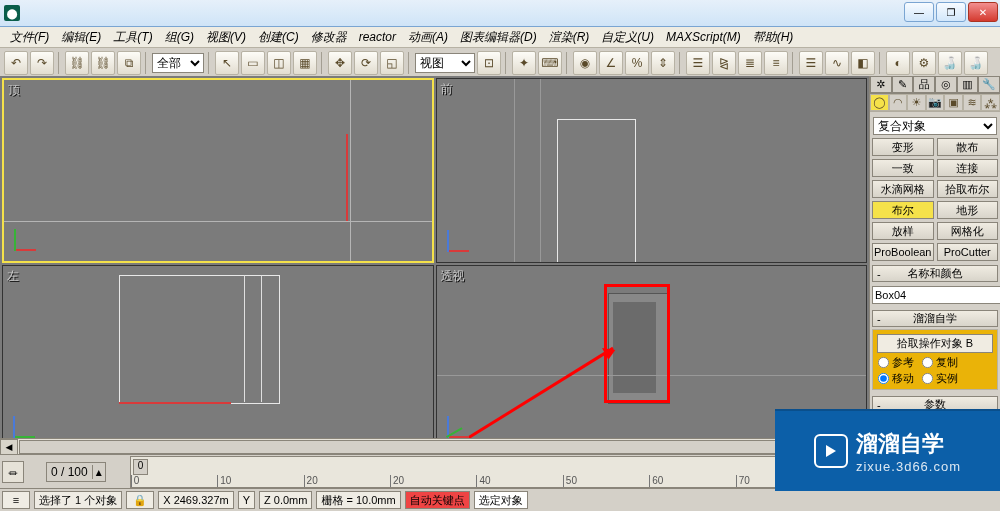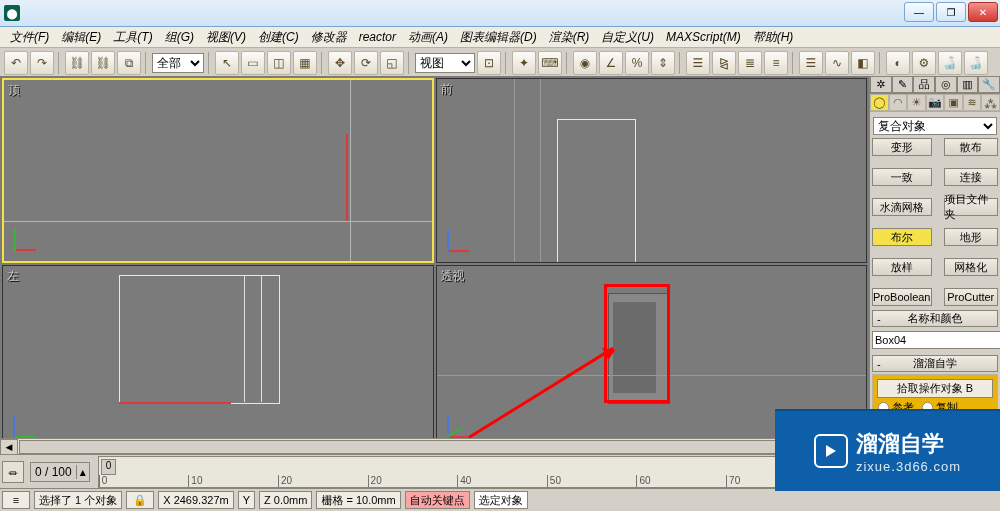--- a/index.html
+++ b/index.html
@@ -135,21 +135,21 @@
   .cmdpanel .tabrow .tab {
     flex: 1; border: 1px solid #8a857a;
     display:flex; align-items:center; justify-content:center;
     background:#d4d0c8; font-size:11px;
   }
   .cmdpanel select.catsel {
     margin: 3px; font-size:12px; height:18px;
     border:1px solid #8a857a; background:#fff;
   }
   .cmdpanel .btnGrid {
-    display:grid; grid-template-columns:1fr 1fr; gap:12px; padding:0 2px;
+    display:grid; grid-template-columns:1fr 1fr; gap:3px; padding:0 2px;
   }
   .cmdpanel .btnGrid .pbtn {
     height:16px; font-size:11px; border:1px solid #8a857a;
     background: linear-gradient(to bottom,#f0ece2,#d8d4ca);
     display:flex; align-items:center; justify-content:center;
   }
   .cmdpanel .btnGrid .pbtn.active { background:#f5e24a; }
   .cmdpanel .rolloutTitle {
     height:16px; border:1px solid #8a857a; margin:4px 2px 2px;
     background: linear-gradient(to bottom,#f0ece2,#d8d4ca);
@@ -196,21 +196,21 @@
   .scrollbar-h .arrow { width:16px; height:14px; border:1px solid #8a857a; background:#d8d4ca; display:flex; align-items:center; justify-content:center; font-size:9px; }
   .scrollbar-h .track { flex:1; height:14px; background:#efece4; position:relative; margin:0 1px; }
   .scrollbar-h .thumb { position:absolute; left:0; top:0; height:12px; width:100%; border:1px solid #8a857a; background:#d4d0c8; }
   .timeline {
     position:absolute; left:0; right:0; bottom:22px; height:34px;
     background:#d4d0c8; border-top:1px solid #8a857a;
     display:flex; align-items:center;
   }
   .timeline .tctrl { width:20px; height:20px; border:1px solid #8a857a; background:#e6e2d8; margin:0 2px; display:flex; align-items:center; justify-content:center; font-size:11px; }
   .timeline .spinner {
-    display:flex; align-items:center; border:1px solid #8a857a; height:18px; margin:0 4px;
+    display:flex; align-items:center; border:1px solid #8a857a; height:18px; margin:0 20px;
   }
   .timeline .spinner .val { padding:0 4px; }
   .timeline .ruler {
     flex:1; height:30px; position:relative; margin:0 4px; border:1px solid #8a857a;
     background:#e9e6dc; overflow:hidden;
   }
   .timeline .ruler .tick {
     position:absolute; bottom:0; border-left:1px solid #777; height:12px;
     font-size:10px; padding-left:2px; color:#555;
   }
@@ -407,21 +407,21 @@
     </div>
     <select class="catsel">
       <option>复合对象</option>
     </select>
     <div class="btnGrid">
       <div class="pbtn">变形</div>
       <div class="pbtn">散布</div>
       <div class="pbtn">一致</div>
       <div class="pbtn">连接</div>
       <div class="pbtn">水滴网格</div>
-      <div class="pbtn">项目文件夹</div>
+      <div class="pbtn">拾取布尔</div>
       <div class="pbtn active">布尔</div>
       <div class="pbtn">地形</div>
       <div class="pbtn">放样</div>
       <div class="pbtn">网格化</div>
       <div class="pbtn">ProBoolean</div>
       <div class="pbtn">ProCutter</div>
     </div>
 
     <div class="rolloutTitle">
       <span class="dash">-</span>
@@ -511,21 +511,21 @@
 </div>
 
 <div class="statusbar">
   <div class="sseg sbtn">≡</div>
   <div class="sseg">选择了 1 个对象</div>
   <div class="sseg sbtn">🔒</div>
   <div class="sseg">X 2469.327m</div>
   <div class="sseg">Y</div>
   <div class="sseg">Z 0.0mm</div>
   <div class="sseg">栅格 = 10.0mm</div>
-  <div class="sseg" style="background:#fca5a5;">自动关键点</div>
+  <div class="sseg" style="background:#ef4444;">自动关键点</div>
   <div class="sseg" style="background:#fff;">选定对象</div>
 </div>
 
 <div class="watermark">
   <div class="logo">
     <div class="playicon">
         <div class="tri"></div>
       </div>
     <div>
       <div class="big">溜溜自学</div>

